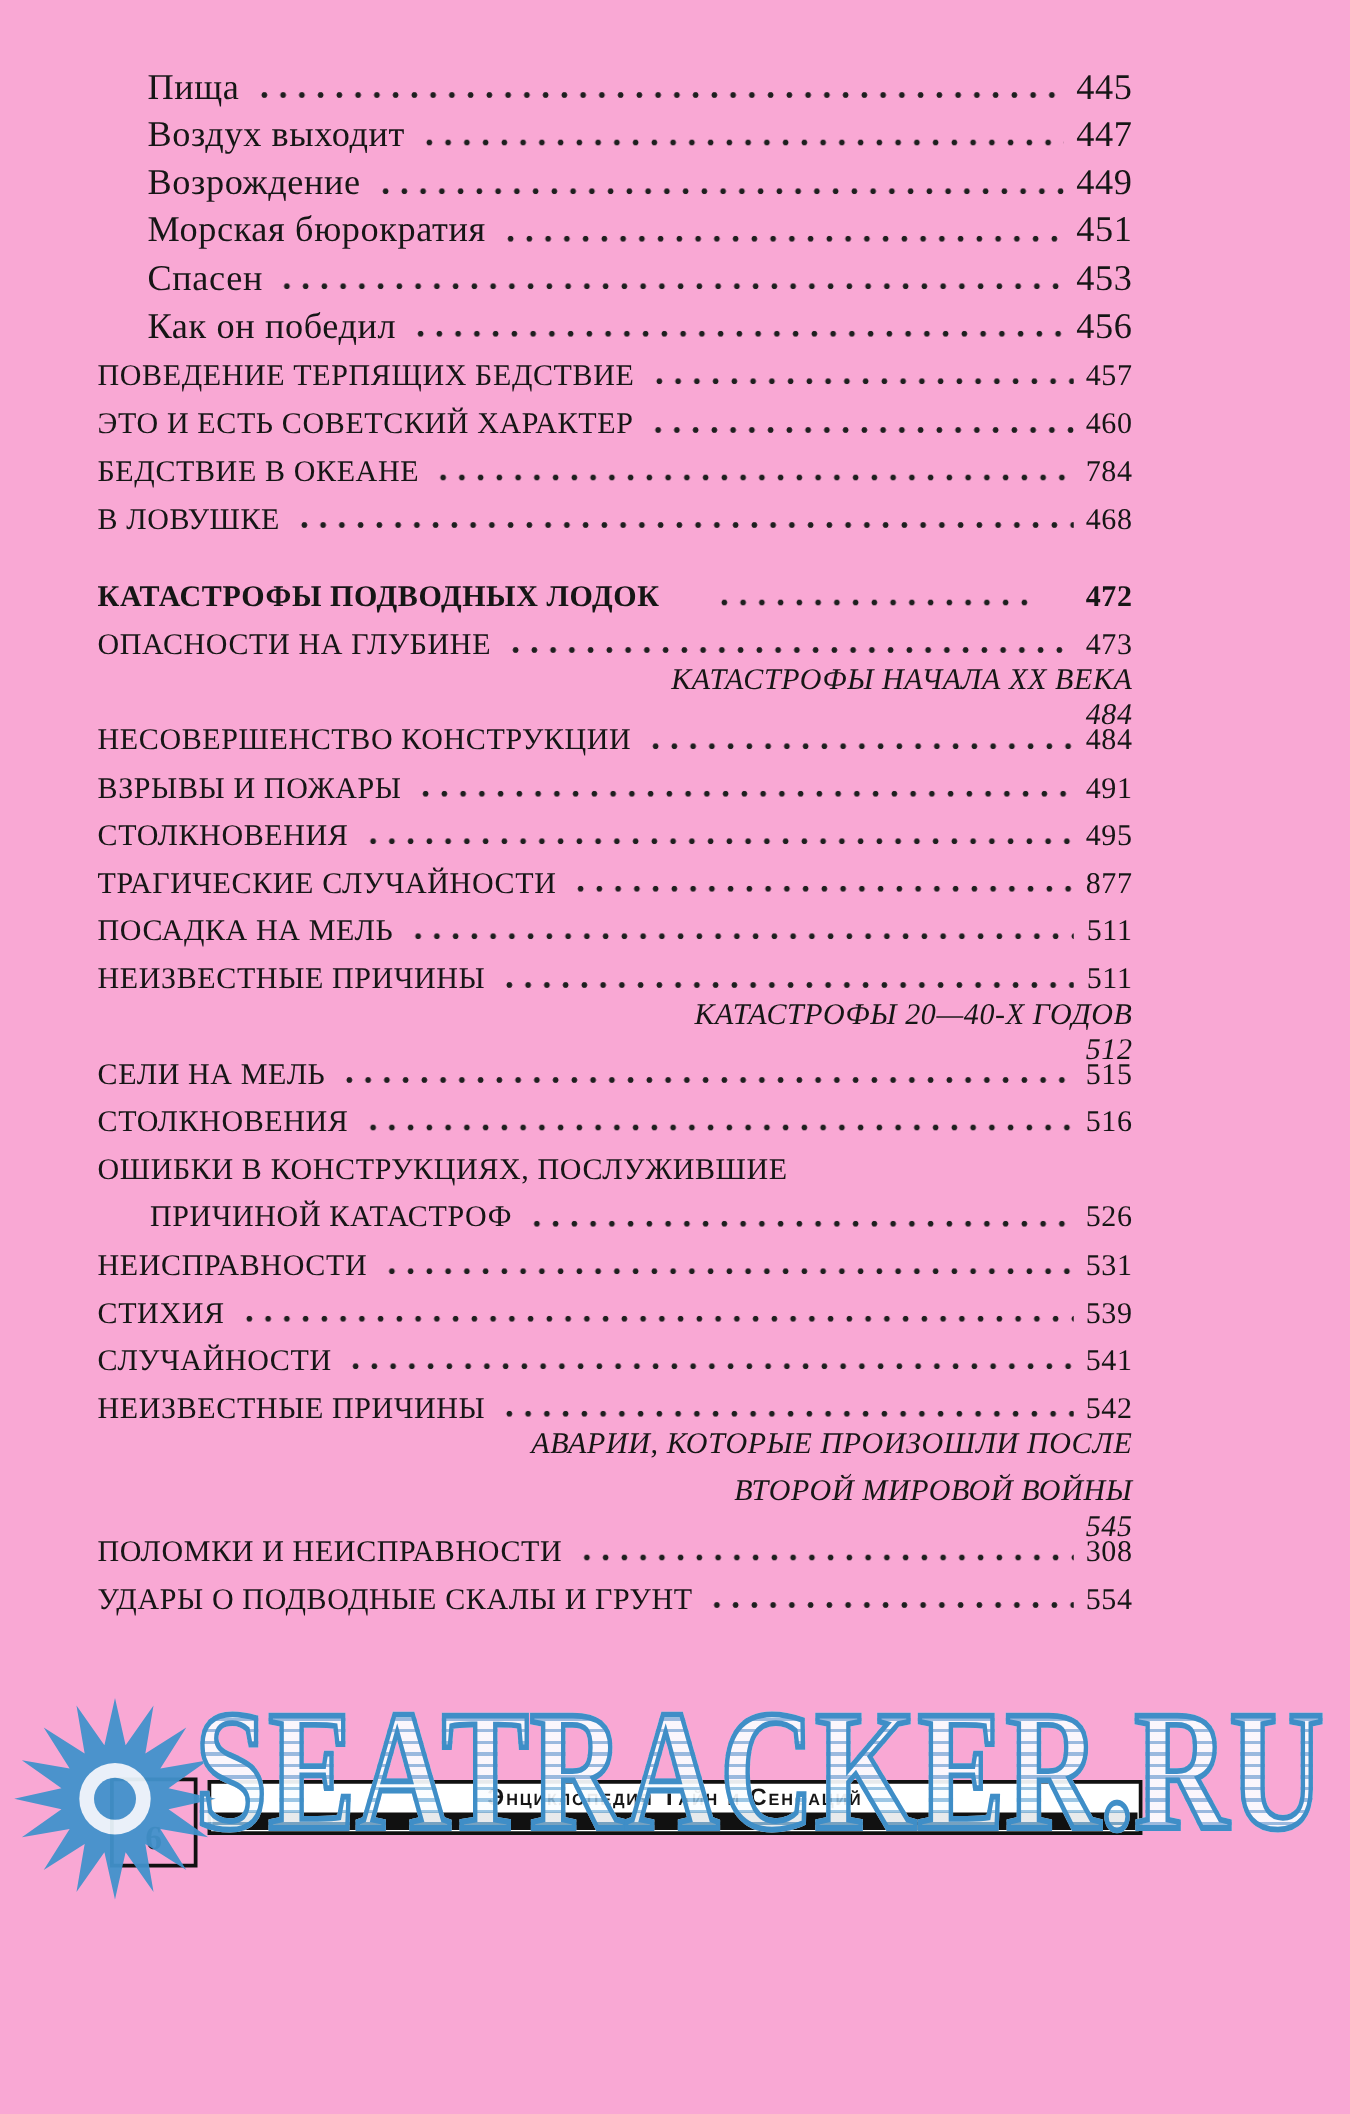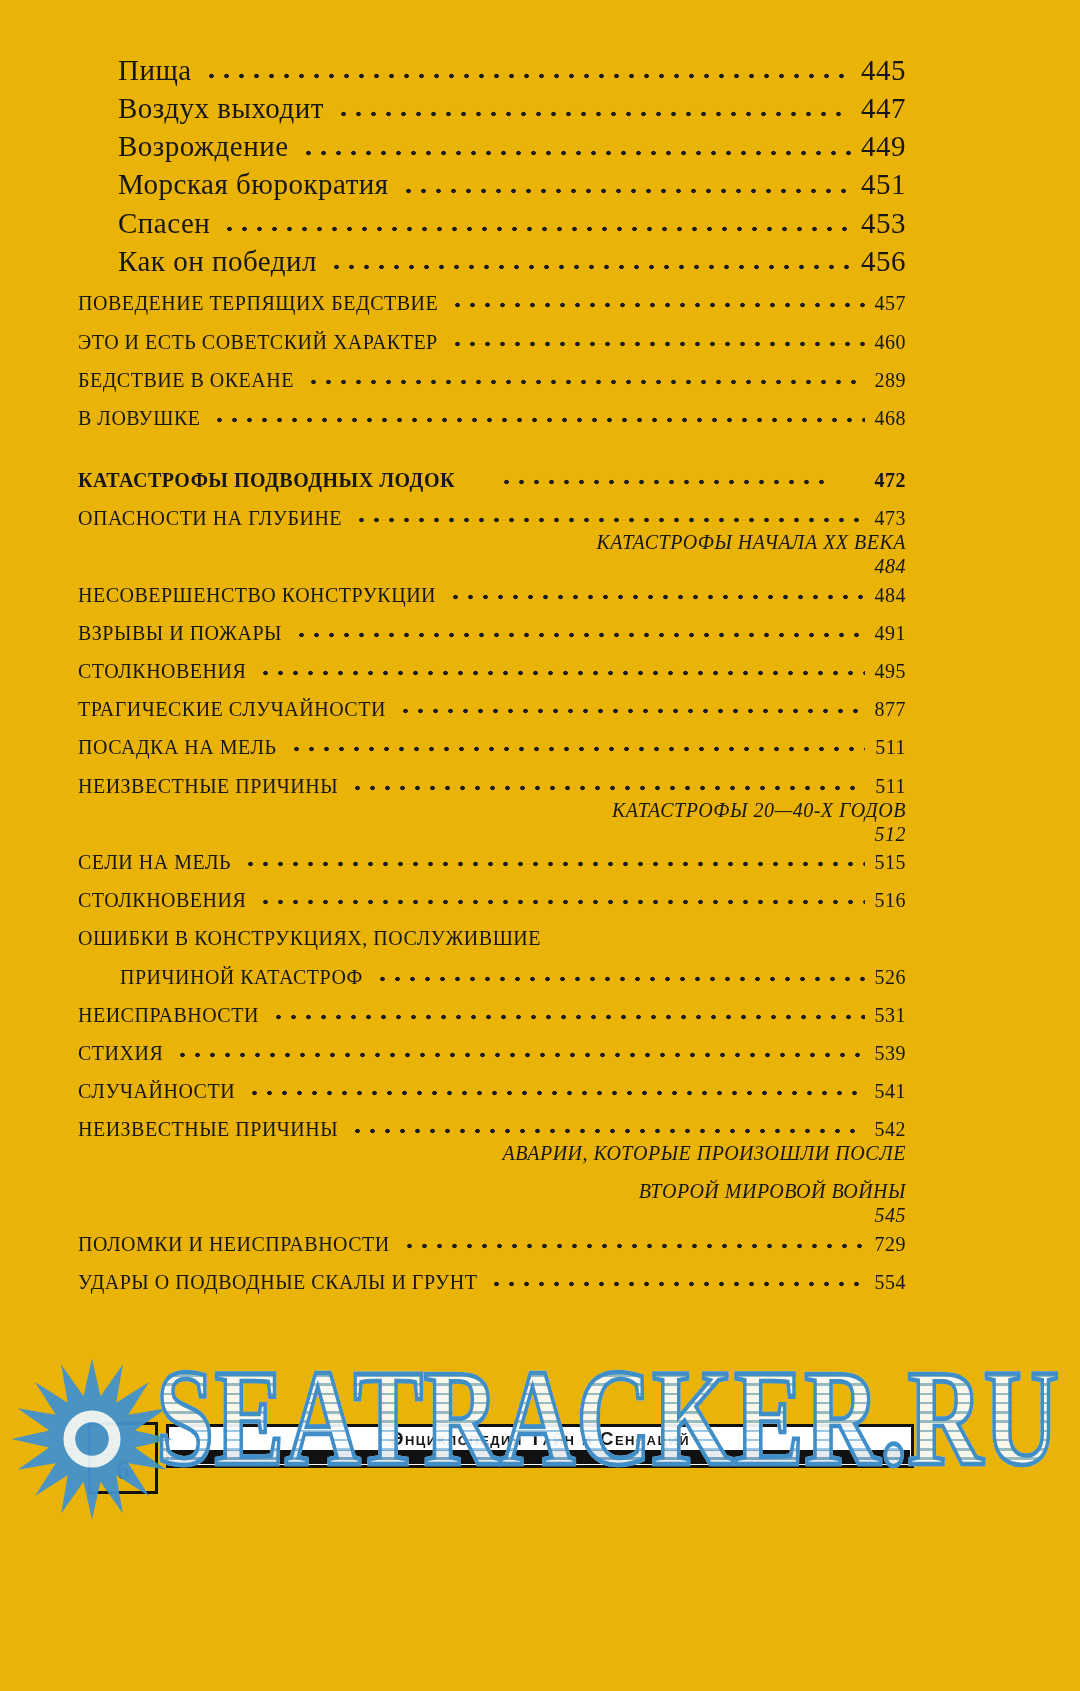--- a/index.html
+++ b/index.html
@@ -4,38 +4,38 @@
 <style>
   html, body {
     margin: 0;
     padding: 0;
     background: #ffffff;
   }
   .page {
     position: relative;
     width: 1080px;
     height: 1691px;
-    background: #eab308;
+    background: #f9a8d4;
     overflow: hidden;
     font-family: "Liberation Serif", serif;
     color: #161616;
   }
 
   
   .toc {
     position: absolute;
     top: 50px;
     left: 78px;
     width: 828px;
   }
   .toc-row {
     display: flex;
     align-items: flex-end;
     height: 38.2px;
-    font-size: 20px;
+    font-size: 24px;
     letter-spacing: 0.5px;
     white-space: nowrap;
   }
   .toc-row.sub { padding-left: 40px; font-size: 29px; }
   .toc-row.bold { font-weight: bold; }
   .toc-row.italic { font-style: italic; flex-direction: column; }
   .toc-row.indent { padding-left: 42px; }
   .toc-row.gap-before { margin-top: 24px; gap: 32px; }
 
   .toc-label {
@@ -191,21 +191,21 @@
         <span class="toc-page">457</span>
       </div>
       <div class="toc-row caps">
         <span class="toc-label">ЭТО И ЕСТЬ СОВЕТСКИЙ ХАРАКТЕР</span>
         <span class="leader"></span>
         <span class="toc-page">460</span>
       </div>
       <div class="toc-row caps">
         <span class="toc-label">БЕДСТВИЕ В ОКЕАНЕ</span>
         <span class="leader"></span>
-        <span class="toc-page">289</span>
+        <span class="toc-page">784</span>
       </div>
       <div class="toc-row caps">
         <span class="toc-label">В ЛОВУШКЕ</span>
         <span class="leader"></span>
         <span class="toc-page">468</span>
       </div>
       <div class="toc-row bold gap-before">
         <span class="toc-label">КАТАСТРОФЫ ПОДВОДНЫХ ЛОДОК</span>
         <span class="leader"></span>
         <span class="toc-page">472</span>
@@ -301,21 +301,21 @@
         <span class="toc-page"></span>
       </div>
       <div class="toc-row italic indent">
         <span class="toc-label">ВТОРОЙ МИРОВОЙ ВОЙНЫ</span>
         <span class="leader"></span>
         <span class="toc-page">545</span>
       </div>
       <div class="toc-row caps">
         <span class="toc-label">ПОЛОМКИ И НЕИСПРАВНОСТИ</span>
         <span class="leader"></span>
-        <span class="toc-page">729</span>
+        <span class="toc-page">308</span>
       </div>
       <div class="toc-row caps">
         <span class="toc-label">УДАРЫ О ПОДВОДНЫЕ СКАЛЫ И ГРУНТ</span>
         <span class="leader"></span>
         <span class="toc-page">554</span>
       </div>
     </main>
 
   <div class="footer">
     <div class="folio-box">

